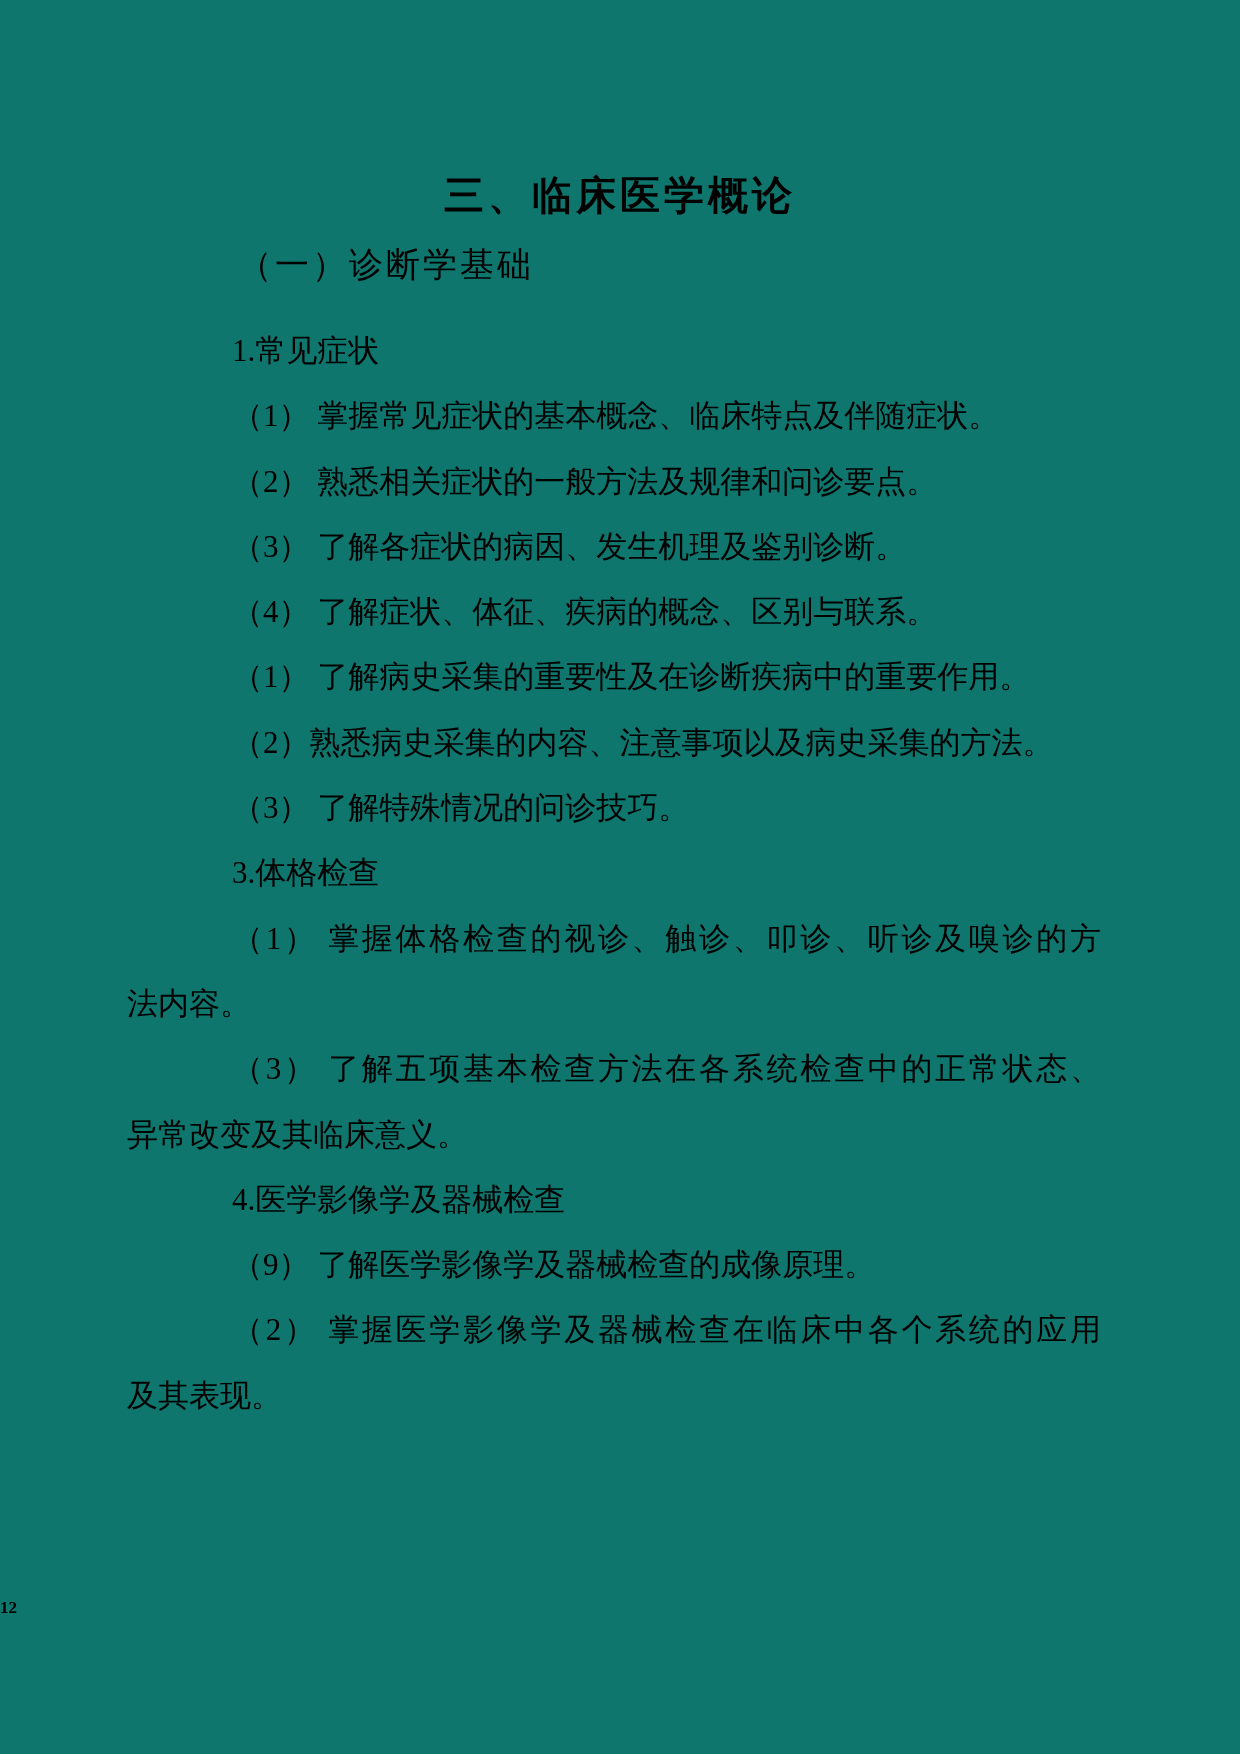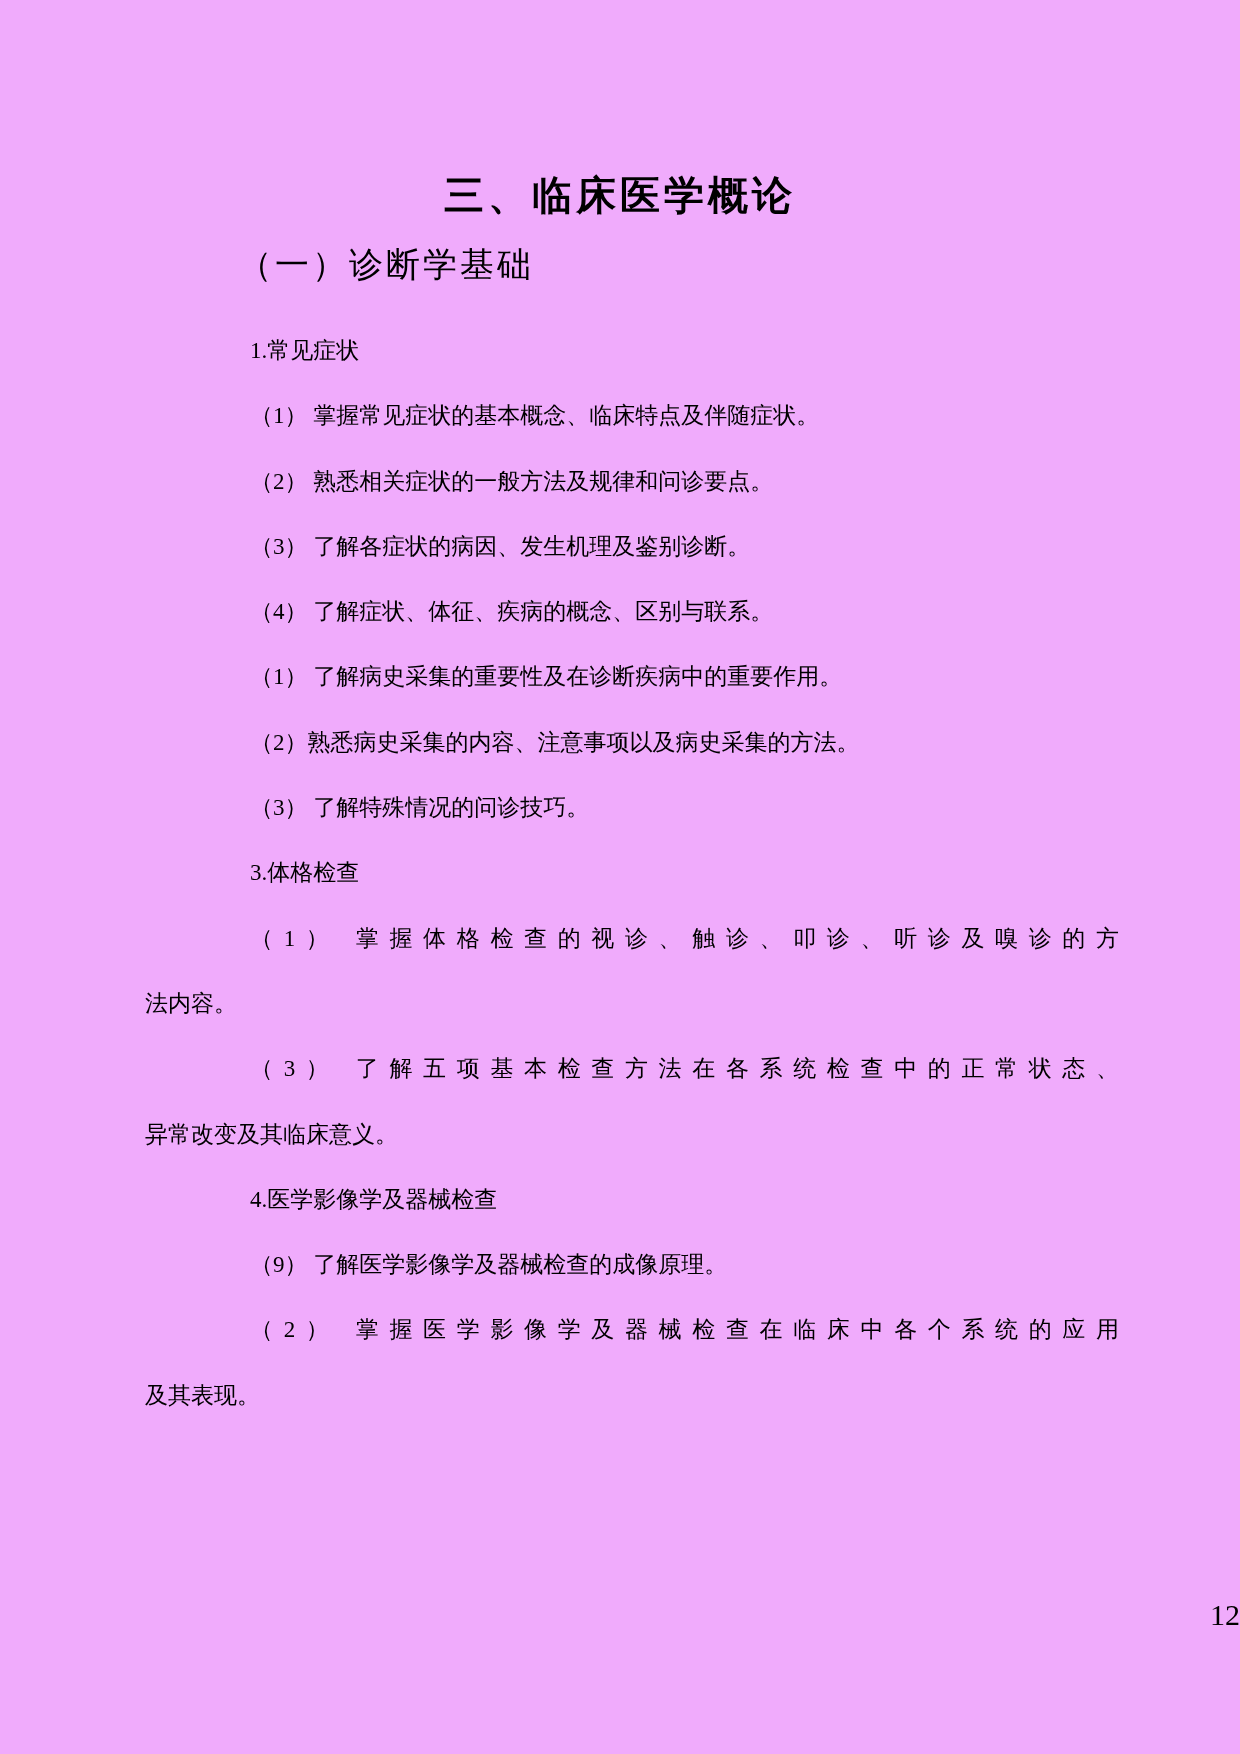--- a/index.html
+++ b/index.html
@@ -4,21 +4,21 @@
 <style>
   html, body {
     margin: 0;
     padding: 0;
     background: #e8e8e8;
   }
   .page {
     position: relative;
     width: 1240px;
     height: 1754px;
-    background: #f0abfc;
+    background: #0f766e;
     color: #000000;
     font-family: "Liberation Serif", "DejaVu Serif", serif;
     overflow: hidden;
   }
   .doc-title {
     position: absolute;
     top: 168px;
     left: 0;
     right: 0;
     text-align: center;
@@ -33,44 +33,44 @@
     left: 133px;
     width: 974px;
     text-indent: 105px;
     font-size: 34px;
     font-weight: normal;
     letter-spacing: 3px;
   }
   .body-text {
     position: absolute;
     top: 318px;
-    left: 145px;
+    left: 127px;
     width: 974px;
-    font-size: 23px;
+    font-size: 31px;
   }
   .line {
     height: 65.3px;
     line-height: 65.3px;
     text-align: left;
   }
   .line.indent {
     text-indent: 105px;
   }
   .line.fill {
     text-align: justify;
     text-align-last: justify;
   }
   .page-number {
     position: absolute;
     top: 1598px;
     left: 0;
     right: 0;
-    text-align: right;
-    font-size: 30px;
-    font-weight: normal;
+    text-align: left;
+    font-size: 17px;
+    font-weight: bold;
   }
 </style>
 </head>
 <body>
 
 <div class="page">
 
   <div class="doc-title">三、临床医学概论</div>
 
   <div class="section-heading">（一）诊断学基础</div>

